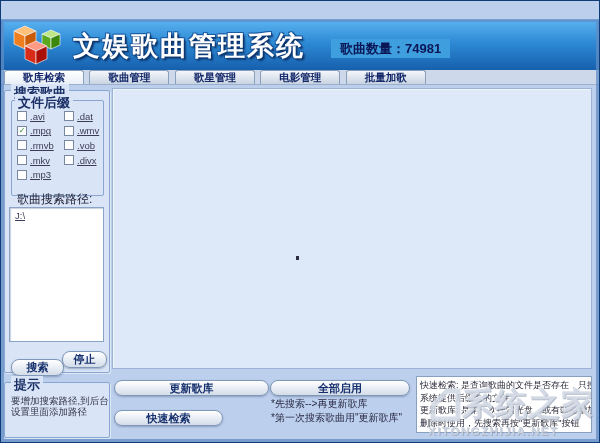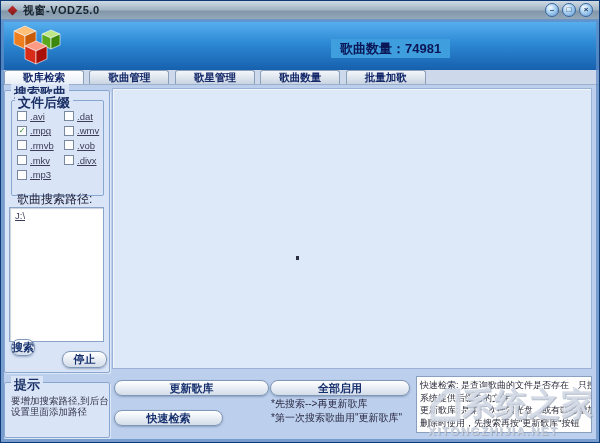--- a/index.html
+++ b/index.html
@@ -82,21 +82,21 @@
     border:1px solid #8aa4c8; box-shadow:inset 1px 1px 1px rgba(120,140,170,.4); overflow:hidden;
   }
   .path-item { font-size:9.5px; padding:2px 0 0 5px; text-decoration:underline; color:#3c3c58; cursor:pointer; }
 
   .btn {
     position:absolute; border-radius:8px; box-sizing:border-box; cursor:pointer;
     background:linear-gradient(180deg,#ffffff 0%,#e9eef5 50%,#d3dce8 100%);
     border:1px solid #8098b8; box-shadow:0 1px 2px rgba(80,100,140,.45);
     font-size:11px; font-weight:bold; color:#16306e; text-align:center; line-height:14px;
   }
-  #btn-search { left:6px; top:248px; width:24px; height:17px; }
+  #btn-search { left:6px; top:268px; width:53px; height:17px; }
   #btn-stop   { left:57px; top:260px; width:45px; height:17px; }
 
   
   #grp-hint { left:4px; top:382px; width:104px; height:54px; }
   .hint-line { position:relative; font-size:9.5px; line-height:11px; color:#34344e; padding-left:6px; white-space:nowrap; }
   #hint-lines { position:absolute; left:0; top:12px; }
 
   
   #main-panel {
     position:absolute; left:112px; top:88px; width:480px; height:281px;
@@ -130,56 +130,48 @@
   .wm-sub {
     margin-top:-2px; text-align:left; font-size:11.5px; font-weight:bold; letter-spacing:1.5px;
     color:rgba(202,211,224,.92); text-shadow:1px 1px 0 rgba(140,152,172,.55); white-space:nowrap;
   }
 </style>
 </head>
 <body>
 
 <div id="app">
 
-  <div id="titlebar">
-    <span id="app-icon"></span>
-    <span id="title-text">视窗-VODZ5.0</span>
-    <div id="win-controls">
-      <div class="winbtn">–</div>
-      <div class="winbtn">□</div>
-      <div class="winbtn">×</div>
-    </div>
-  </div>
 
   <div id="banner">
     <svg id="logo" width="56" height="46" viewBox="0 0 56 46">
 
       <polygon points="14,4 25,9 14,14 3,9" fill="#ffc07a" stroke="#fff" stroke-width="0.6"></polygon>
       <polygon points="3,9 14,14 14,27 3,22" fill="#ef7e1f" stroke="#fff" stroke-width="0.6"></polygon>
       <polygon points="14,14 25,9 25,22 14,27" fill="#c85a08" stroke="#fff" stroke-width="0.6"></polygon>
 
       <polygon points="40,8 49,12 40,16 31,12" fill="#bfe687" stroke="#fff" stroke-width="0.6"></polygon>
       <polygon points="31,12 40,16 40,27 31,23" fill="#5aa81e" stroke="#fff" stroke-width="0.6"></polygon>
       <polygon points="40,16 49,12 49,23 40,27" fill="#3c880c" stroke="#fff" stroke-width="0.6"></polygon>
 
       <polygon points="25,19 36,24 25,29 14,24" fill="#ff9b85" stroke="#fff" stroke-width="0.6"></polygon>
       <polygon points="14,24 25,29 25,42 14,37" fill="#d92c18" stroke="#fff" stroke-width="0.6"></polygon>
       <polygon points="25,29 36,24 36,37 25,42" fill="#a81008" stroke="#fff" stroke-width="0.6"></polygon>
     </svg>
+    <div id="banner-title">文娱歌曲管理系统</div>
     <div id="song-count">
       <span>歌曲数量：</span>
       <span>74981</span>
     </div>
   </div>
 
   <div id="tabbar">
     <span class="tab active">歌库检索</span>
     <span class="tab">歌曲管理</span>
     <span class="tab">歌星管理</span>
-    <span class="tab">歌曲数量</span>
+    <span class="tab">电影管理</span>
     <span class="tab">批量加歌</span>
   </div>
 
   <div id="content"></div>
 
   <div class="grp" id="grp-search">
     <span class="grp-label">搜索歌曲</span>
 
     <div id="grp-ext">
       <span class="grp-label">文件后缀</span>

